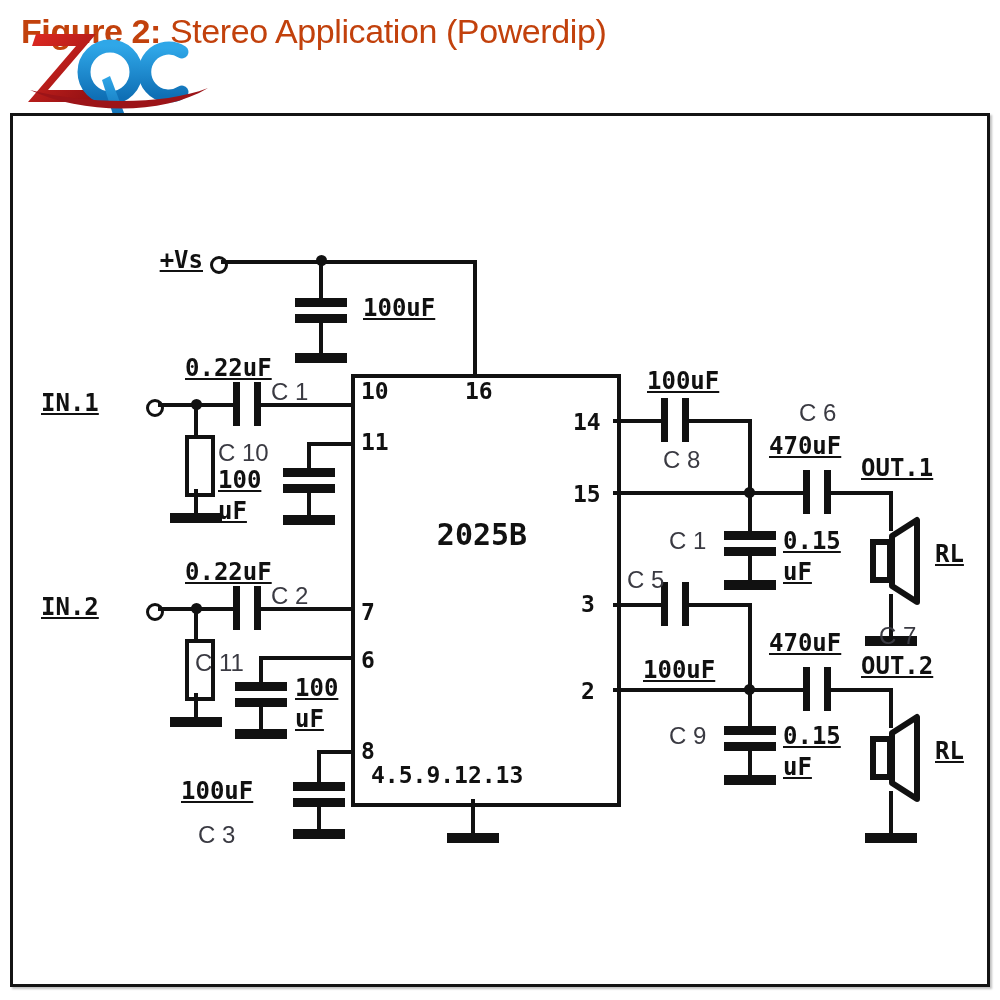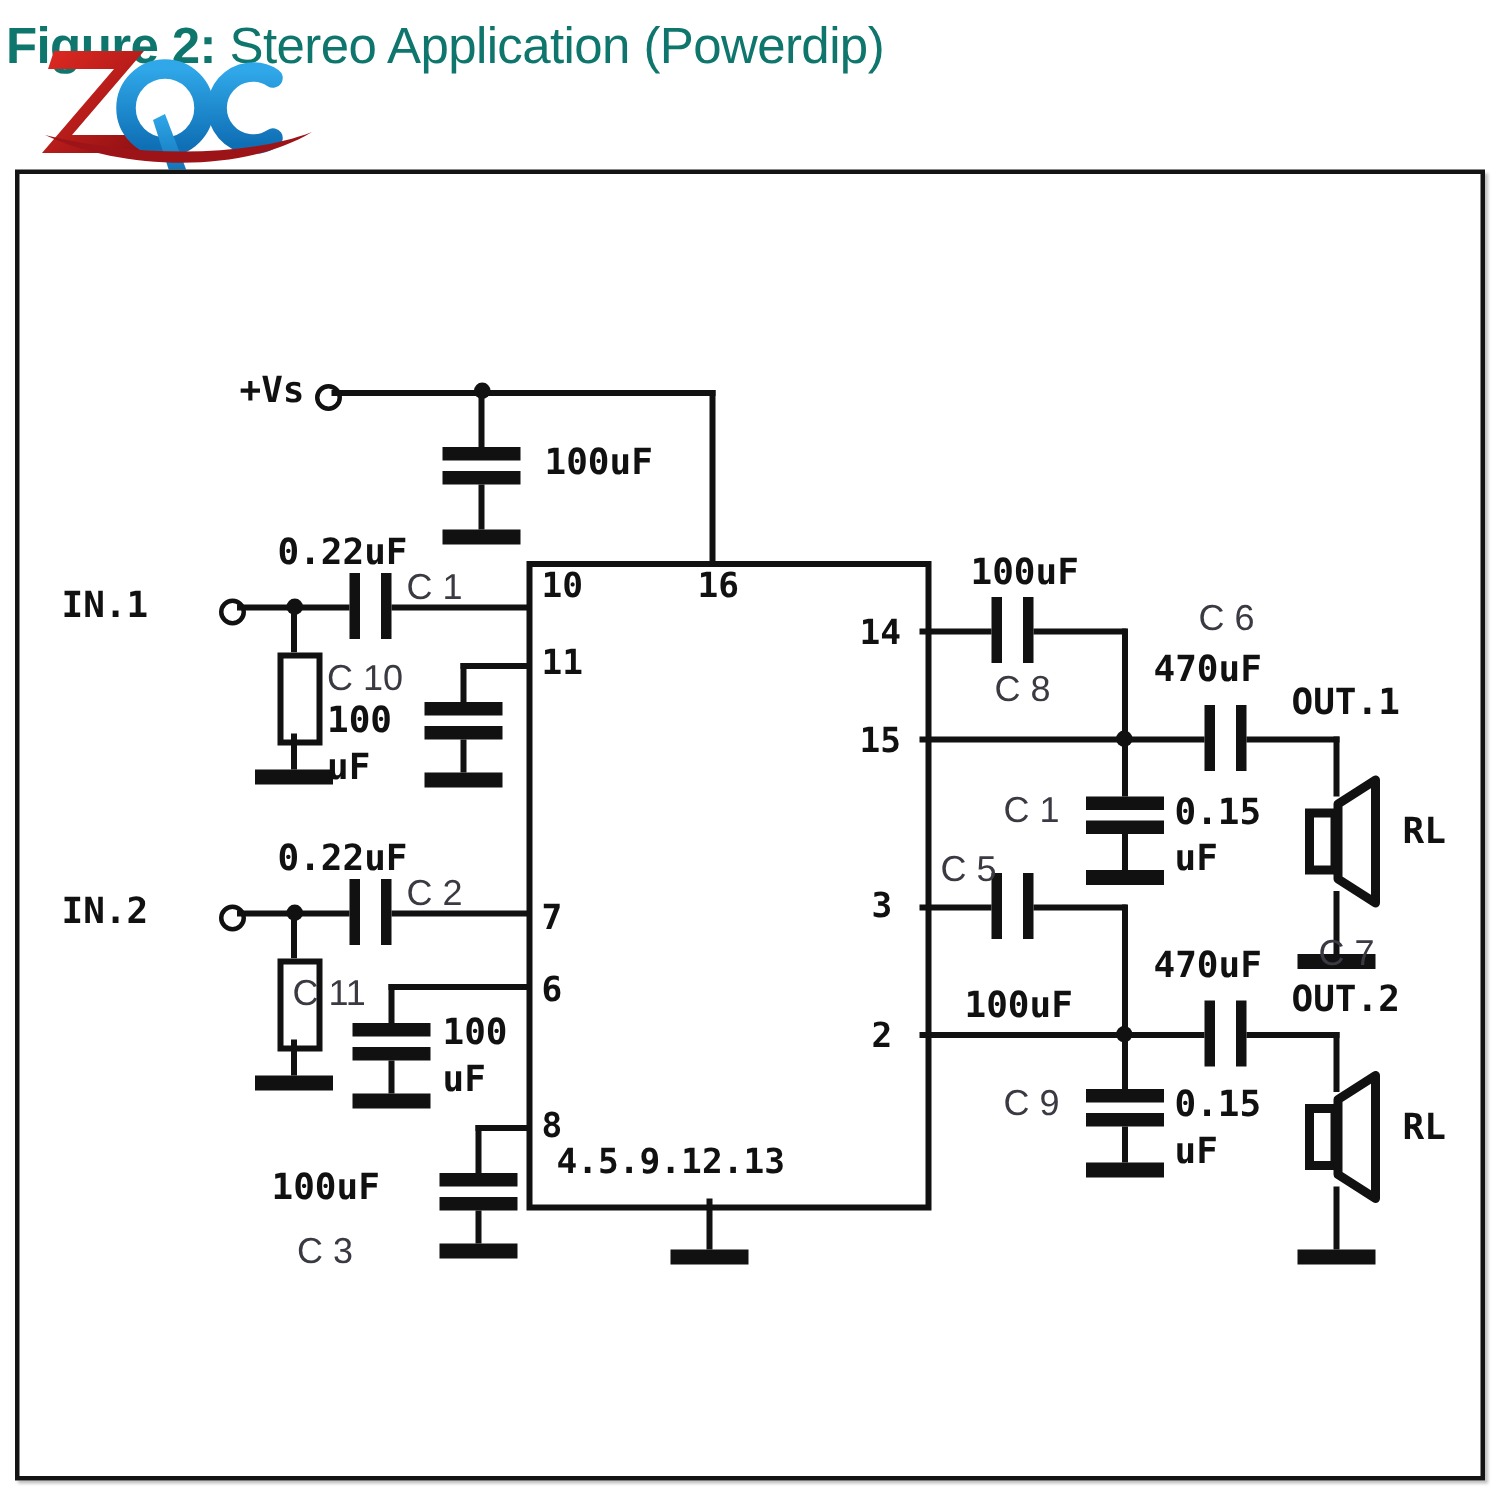--- a/index.html
+++ b/index.html
@@ -2,23 +2,23 @@
 <html><head>
 <meta charset="utf-8">
 <style>
   html,body{margin:0;padding:0;background:#ffffff;}
   body{width:1000px;height:1000px;overflow:hidden;
        font-family:"DejaVu Sans",sans-serif;}
   #root{position:relative;width:1000px;height:1000px;background:#fff;}
 
   
   #title{
-    position:absolute;left:4px;top:12px;
+    position:absolute;left:21px;top:12px;
     font-family:"Liberation Sans",sans-serif;
-    font-size:34px;color:#0f766e;letter-spacing:-0.4px;
+    font-size:34px;color:#c2410c;letter-spacing:-0.4px;
     white-space:nowrap;
   }
   #title .fig{font-weight:bold;}
   #title .rest{font-weight:normal;}
 
   
   .logo{position:absolute;pointer-events:none;}
   #logo-top{left:22px;top:28px;width:200px;height:90px;}
   #logo-mid{left:330px;top:440px;width:330px;height:190px;opacity:.30;}
 
@@ -39,21 +39,21 @@
 
   .lbl{
     position:absolute;
     font-family:"DejaVu Sans Mono",monospace;
     font-weight:bold;
     color:#111;
     white-space:pre;
     line-height:1.02;
     letter-spacing:0px;
   }
-  .lbl.md{font-size:24px;}
+  .lbl.md{font-size:24px;text-decoration:underline;}
   .lbl.pin{font-size:23px;}
   .lbl.ref{font-family:"Liberation Sans",sans-serif;font-weight:normal;font-size:24px;color:#3a3a42;}
 
   
   #ic{
     position:absolute;border:4px solid #111;background:transparent;
   }
   #ic-name{
     position:absolute;text-align:center;width:100%;
     font-family:"DejaVu Sans Mono",monospace;font-weight:bold;
@@ -127,20 +127,21 @@
     <circle cx="146" cy="74" r="44" fill="none" stroke="#a9d4ef" stroke-width="22"></circle>
     <path d="M146 80 L172 168 L152 168 L132 92 Z" fill="#a9d4ef"></path>
     <path d="M268 40 a40 40 0 1 0 0 68" fill="none" stroke="#a9d4ef" stroke-width="22" stroke-linecap="round"></path>
     <path d="M12 104 C100 150 240 152 318 100 C240 132 104 128 12 104 Z" fill="#c98f92"></path>
   </svg>
 
   <div id="frame">
 
     <div id="ic" style="left:338px;top:258px;width:262px;height:425px;"></div>
     <div id="ic-name" style="left:338px;top:400px;width:262px;">
+      <div>2025B</div>
     </div>
 
     <div class="lbl pin" style="left:348px;top:264px;">10</div>
     <div class="lbl pin" style="left:348px;top:315px;">11</div>
     <div class="lbl pin" style="left:452px;top:264px;">16</div>
     <div class="lbl pin" style="left:560px;top:295px;">14</div>
     <div class="lbl pin" style="left:560px;top:367px;">15</div>
     <div class="lbl pin" style="left:348px;top:485px;">7</div>
     <div class="lbl pin" style="left:348px;top:533px;">6</div>
     <div class="lbl pin" style="left:348px;top:624px;">8</div>

